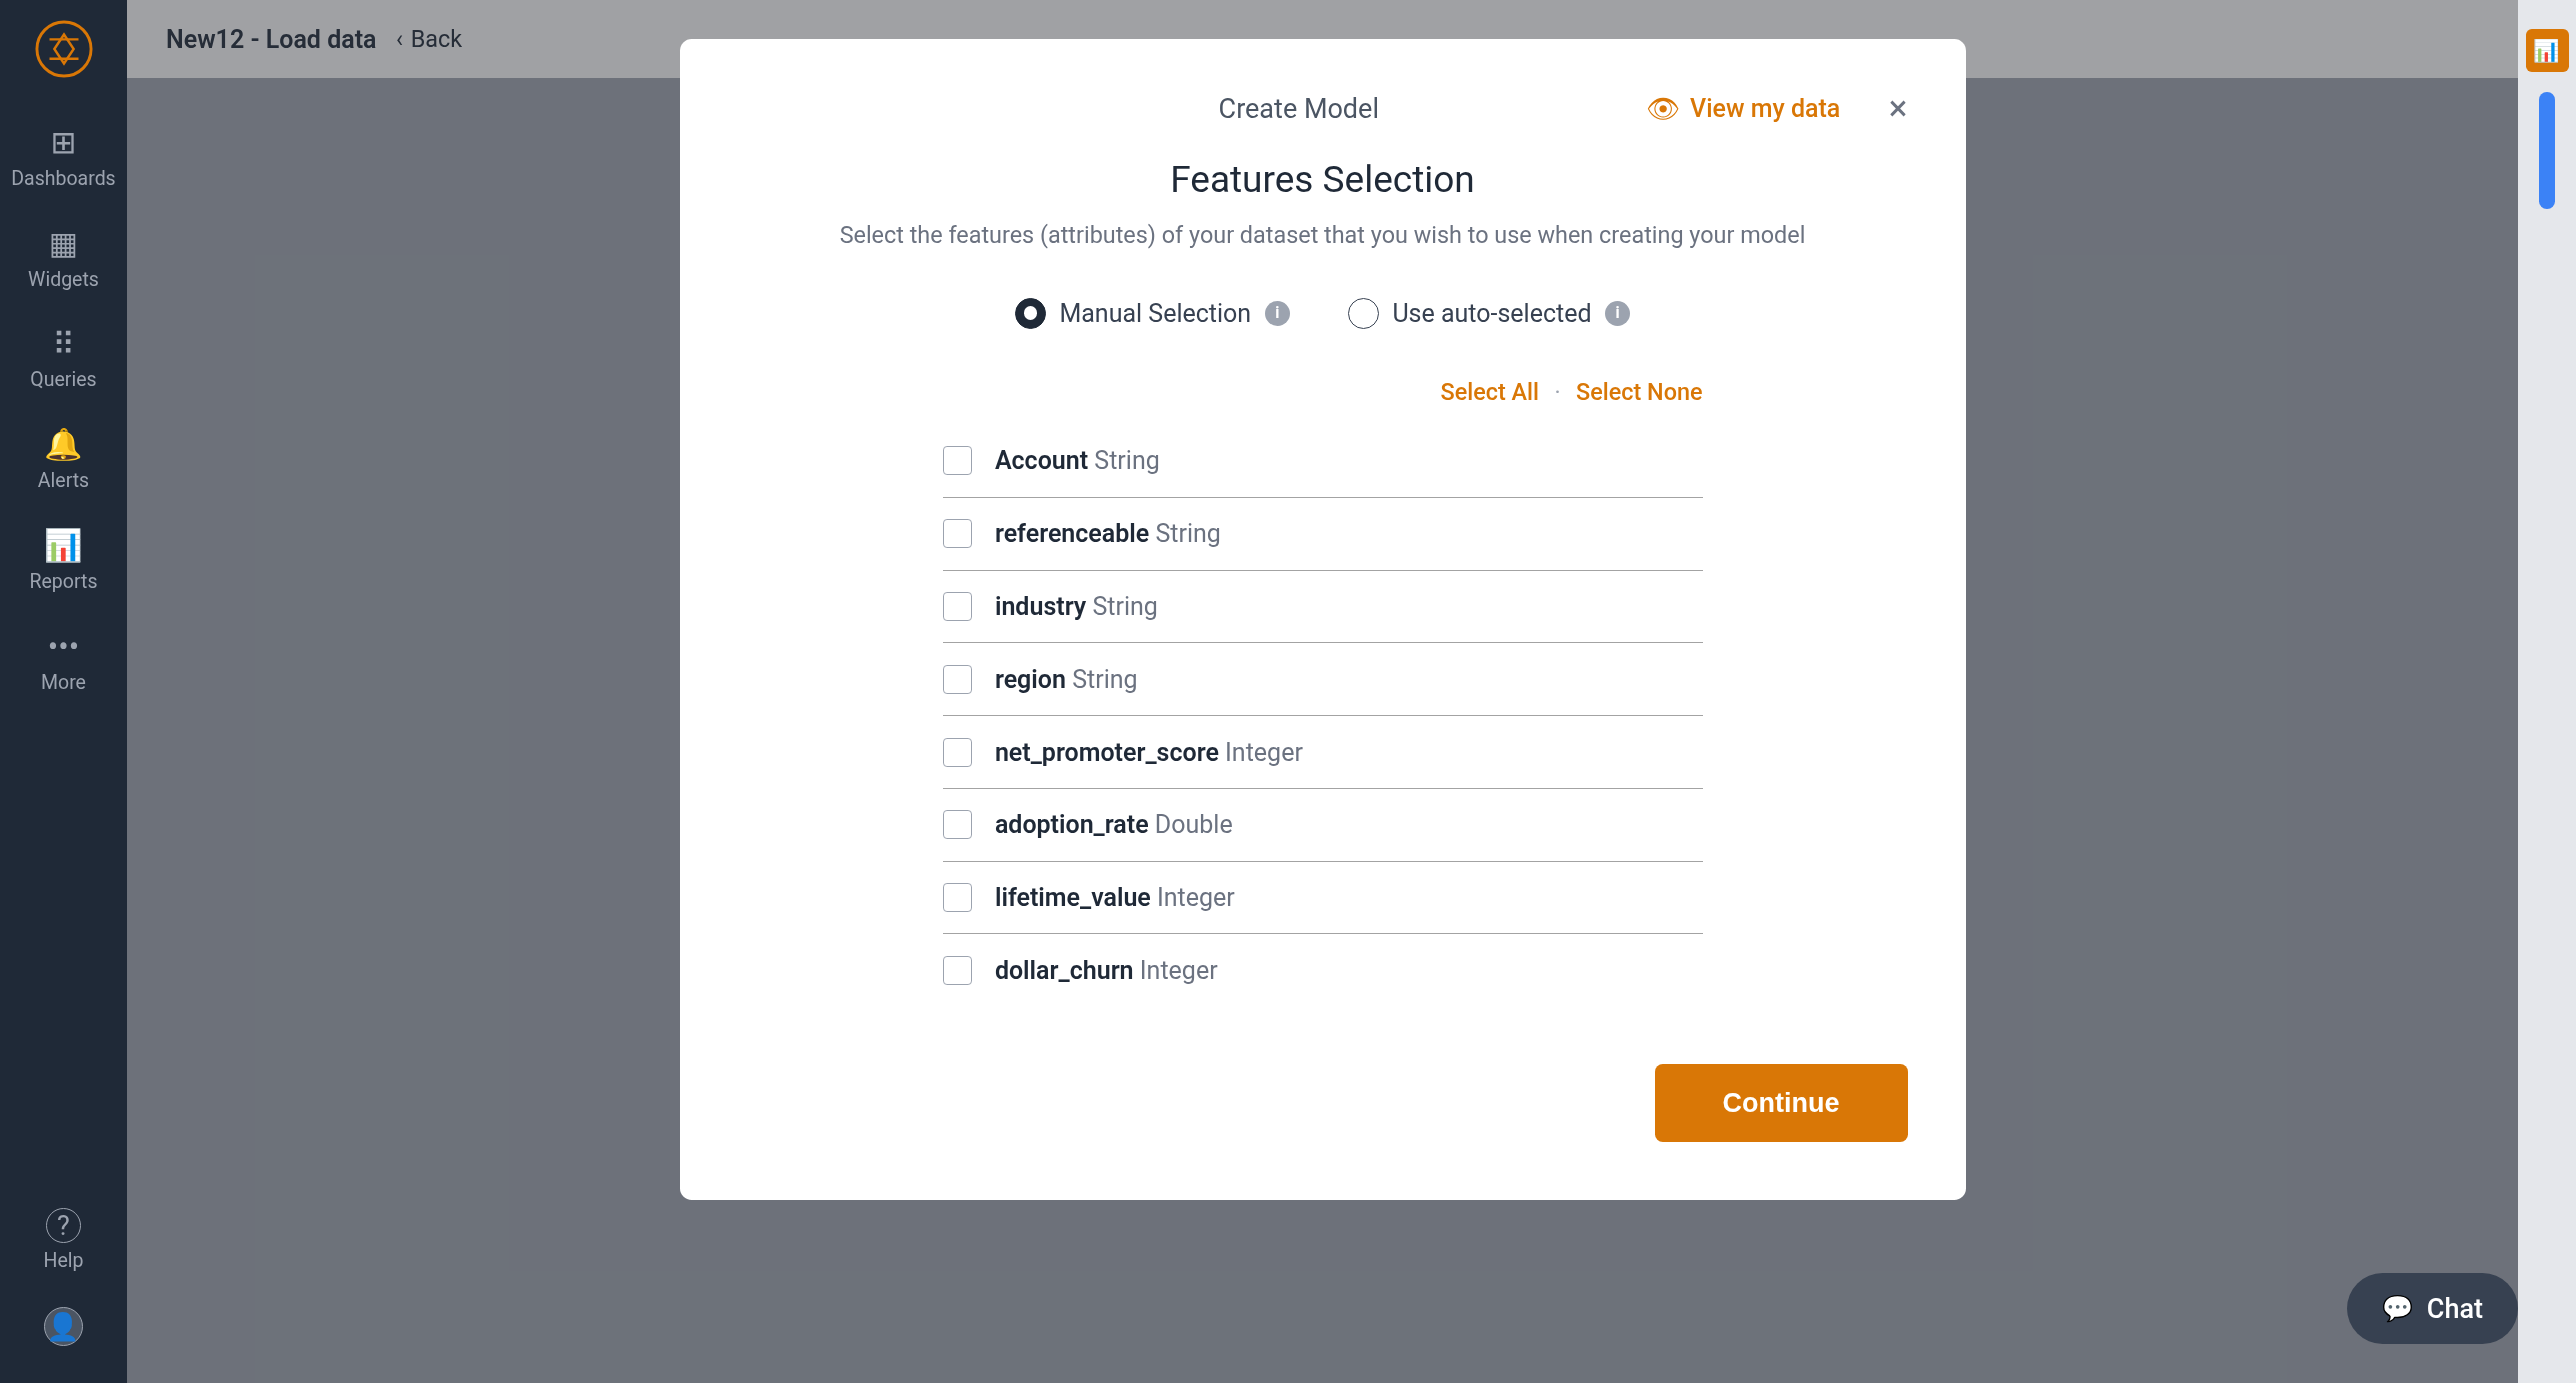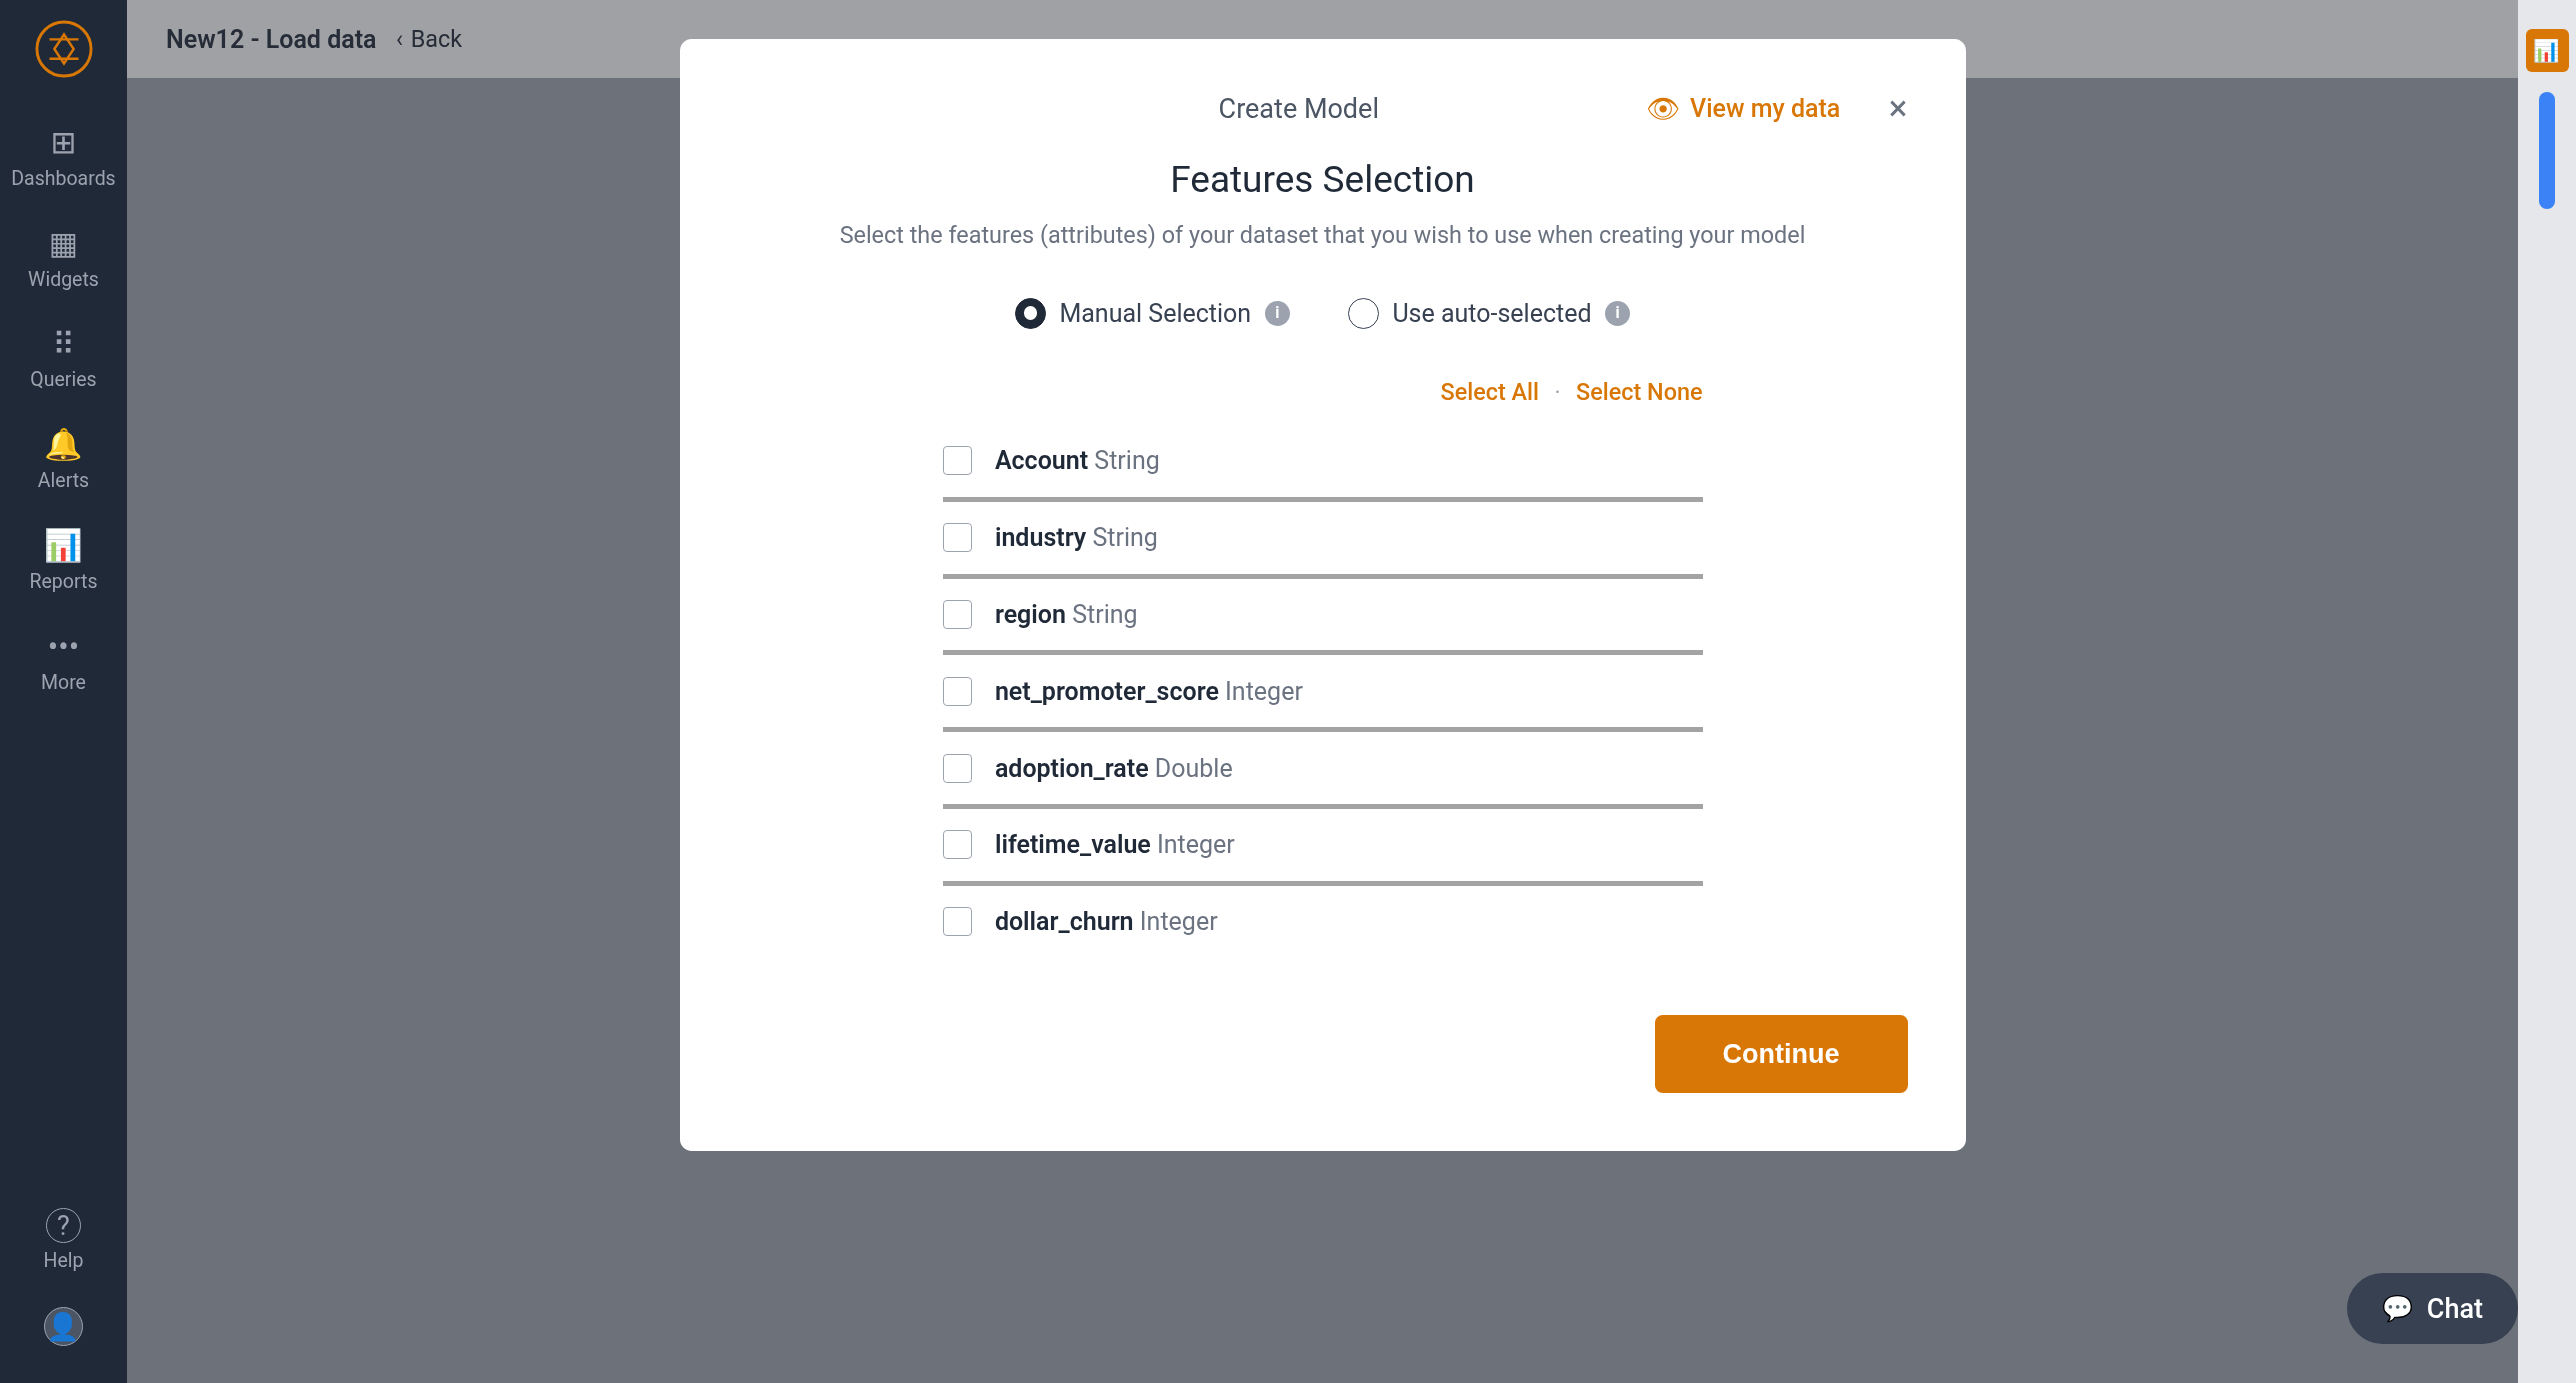--- a/index.html
+++ b/index.html
@@ -218,21 +218,21 @@
     
     .feature-list {
       width: 760px;
       margin: 0 auto;
     }
     .feature-item {
       display: flex;
       align-items: center;
       gap: 23.4px;
       padding: 21.4px 0;
-      border-bottom: 5px solid #a3a3a3;
+      border-bottom: 1px solid #a3a3a3;
       font-size: 25px;
       color: #374151;
     }
     .feature-item:last-child { border-bottom: none; }
     .checkbox {
       width: 29px;
       height: 29px;
       border: 1.9px solid #9ca3af;
       border-radius: 3.9px;
       cursor: pointer;
@@ -408,20 +408,24 @@
           <span class="link">Select None</span>
         </div>
 
         <div class="feature-list" id="features-container">
         <div class="feature-item">
               <div class="checkbox"></div>
               <span><span class="feature-name">Account</span> <span style="color:#6b7280;font-weight:400;">String</span></span>
             </div>
             <div class="feature-item">
               <div class="checkbox"></div>
+              <span><span class="feature-name">referenceable</span> <span style="color:#6b7280;font-weight:400;">String</span></span>
+            </div>
+            <div class="feature-item">
+              <div class="checkbox"></div>
               <span><span class="feature-name">industry</span> <span style="color:#6b7280;font-weight:400;">String</span></span>
             </div>
             <div class="feature-item">
               <div class="checkbox"></div>
               <span><span class="feature-name">region</span> <span style="color:#6b7280;font-weight:400;">String</span></span>
             </div>
             <div class="feature-item">
               <div class="checkbox"></div>
               <span><span class="feature-name">net_promoter_score</span> <span style="color:#6b7280;font-weight:400;">Integer</span></span>
             </div>

